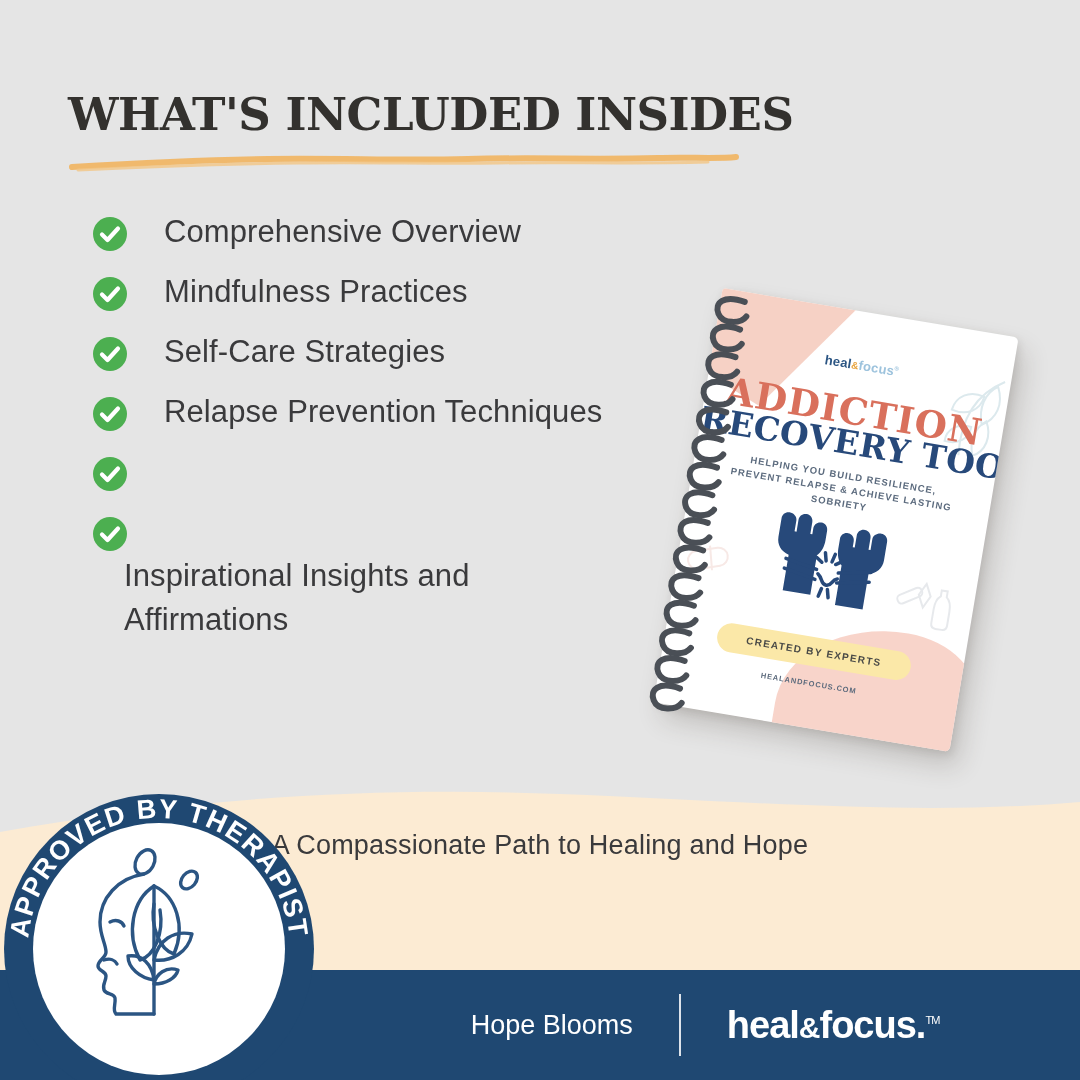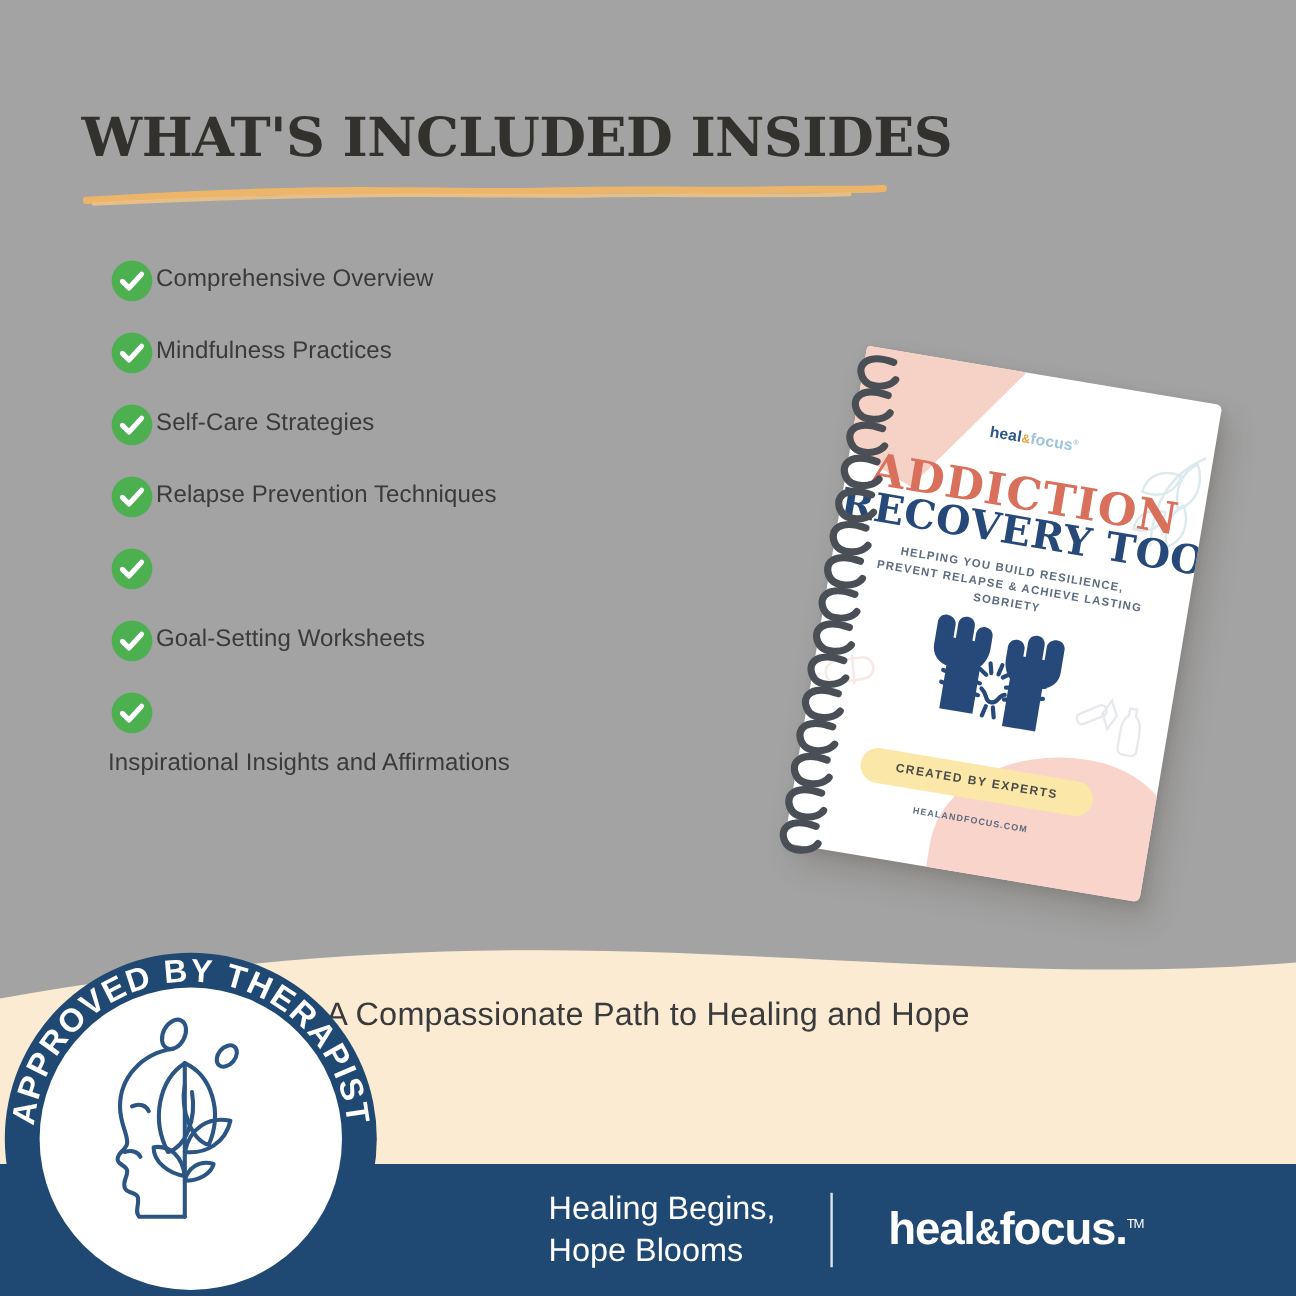--- a/index.html
+++ b/index.html
@@ -5,21 +5,21 @@
   * { margin:0; padding:0; box-sizing:border-box; }
   html,body { width:1080px; height:1080px; }
   body {
     font-family:"Liberation Sans", sans-serif;
     background:#fdf9ef;
     position:relative;
     overflow:hidden;
   }
 
   
-  #stage { position:absolute; inset:0; background:#a3a3a3; }
+  #stage { position:absolute; inset:0; background:#e5e5e5; }
 
   .peach-band {
     position:absolute; left:0; right:0; top:780px; height:300px;
     overflow:hidden;
   }
   .peach-band svg { display:block; width:1080px; height:300px; }
 
   
   .title-block { position:absolute; left:68px; top:88px; width:760px; }
   .page-title {
@@ -32,21 +32,22 @@
   }
   .title-underline { margin-top:10px; width:672px; height:22px; display:block; }
 
   
   .checklist { position:absolute; left:90px; top:212px; width:600px; }
   .check-row { display:flex; align-items:flex-start; margin-bottom:18px; }
   .check-row:last-child { margin-bottom:0;flex-direction:column; }
   .check-icon { width:40px; height:40px; flex:0 0 40px; margin-top:2px; }
   .check-icon svg { display:block; }
   .check-label {
-    font-size:20px;
+    margin-left:34px;
+    font-size:31px;
     line-height:40px;
     color:#3a3a3c;
     letter-spacing:0.1px;
     max-width:500px;
   }
   .check-label.two-line { line-height:44px; }
 
   
   .book-wrap {
     position:absolute; left:652px; top:292px;
@@ -231,29 +232,20 @@
 
     <div class="check-row">
       <span class="check-icon">
         <svg width="40" height="40" viewBox="0 0 40 40">
             <circle cx="20" cy="20" r="17" fill="#4caf50"></circle>
             <path d="M12 20.5 L17.5 26 L28 14.5" stroke="#ffffff" stroke-width="4.2" fill="none" stroke-linecap="round" stroke-linejoin="round"></path>
           </svg>
       </span>
     </div>
 
-    <div class="check-row">
-      <span class="check-icon">
-        <svg width="40" height="40" viewBox="0 0 40 40">
-            <circle cx="20" cy="20" r="17" fill="#4caf50"></circle>
-            <path d="M12 20.5 L17.5 26 L28 14.5" stroke="#ffffff" stroke-width="4.2" fill="none" stroke-linecap="round" stroke-linejoin="round"></path>
-          </svg>
-      </span>
-      <span class="check-label">Goal-Setting Worksheets</span>
-    </div>
 
     <div class="check-row">
       <span class="check-icon">
         <svg width="40" height="40" viewBox="0 0 40 40">
             <circle cx="20" cy="20" r="17" fill="#4caf50"></circle>
             <path d="M12 20.5 L17.5 26 L28 14.5" stroke="#ffffff" stroke-width="4.2" fill="none" stroke-linecap="round" stroke-linejoin="round"></path>
           </svg>
       </span>
       <span class="check-label two-line">Inspirational Insights and Affirmations</span>
     </div>
@@ -336,21 +328,20 @@
         </g>
       </svg>
     </div>
   </div>
 
   <div class="tagline">A Compassionate Path to Healing and Hope</div>
 
   <div class="footer-bar">
     <div class="footer-inner">
       <div class="footer-tagline">
-        <div>Healing Begins,</div>
         <div>Hope Blooms</div>
       </div>
       <div class="footer-divider"></div>
       <div class="footer-logo"><span>heal</span><span class="amp">&amp;</span><span>focus.</span><span class="tm">TM</span></div>
     </div>
   </div>
 
   <svg class="badge" viewBox="0 0 330 330">
     <defs>
       <path id="arcpath" d="M 34,175 A 131,131 0 0 1 296,175" fill="none"></path>

